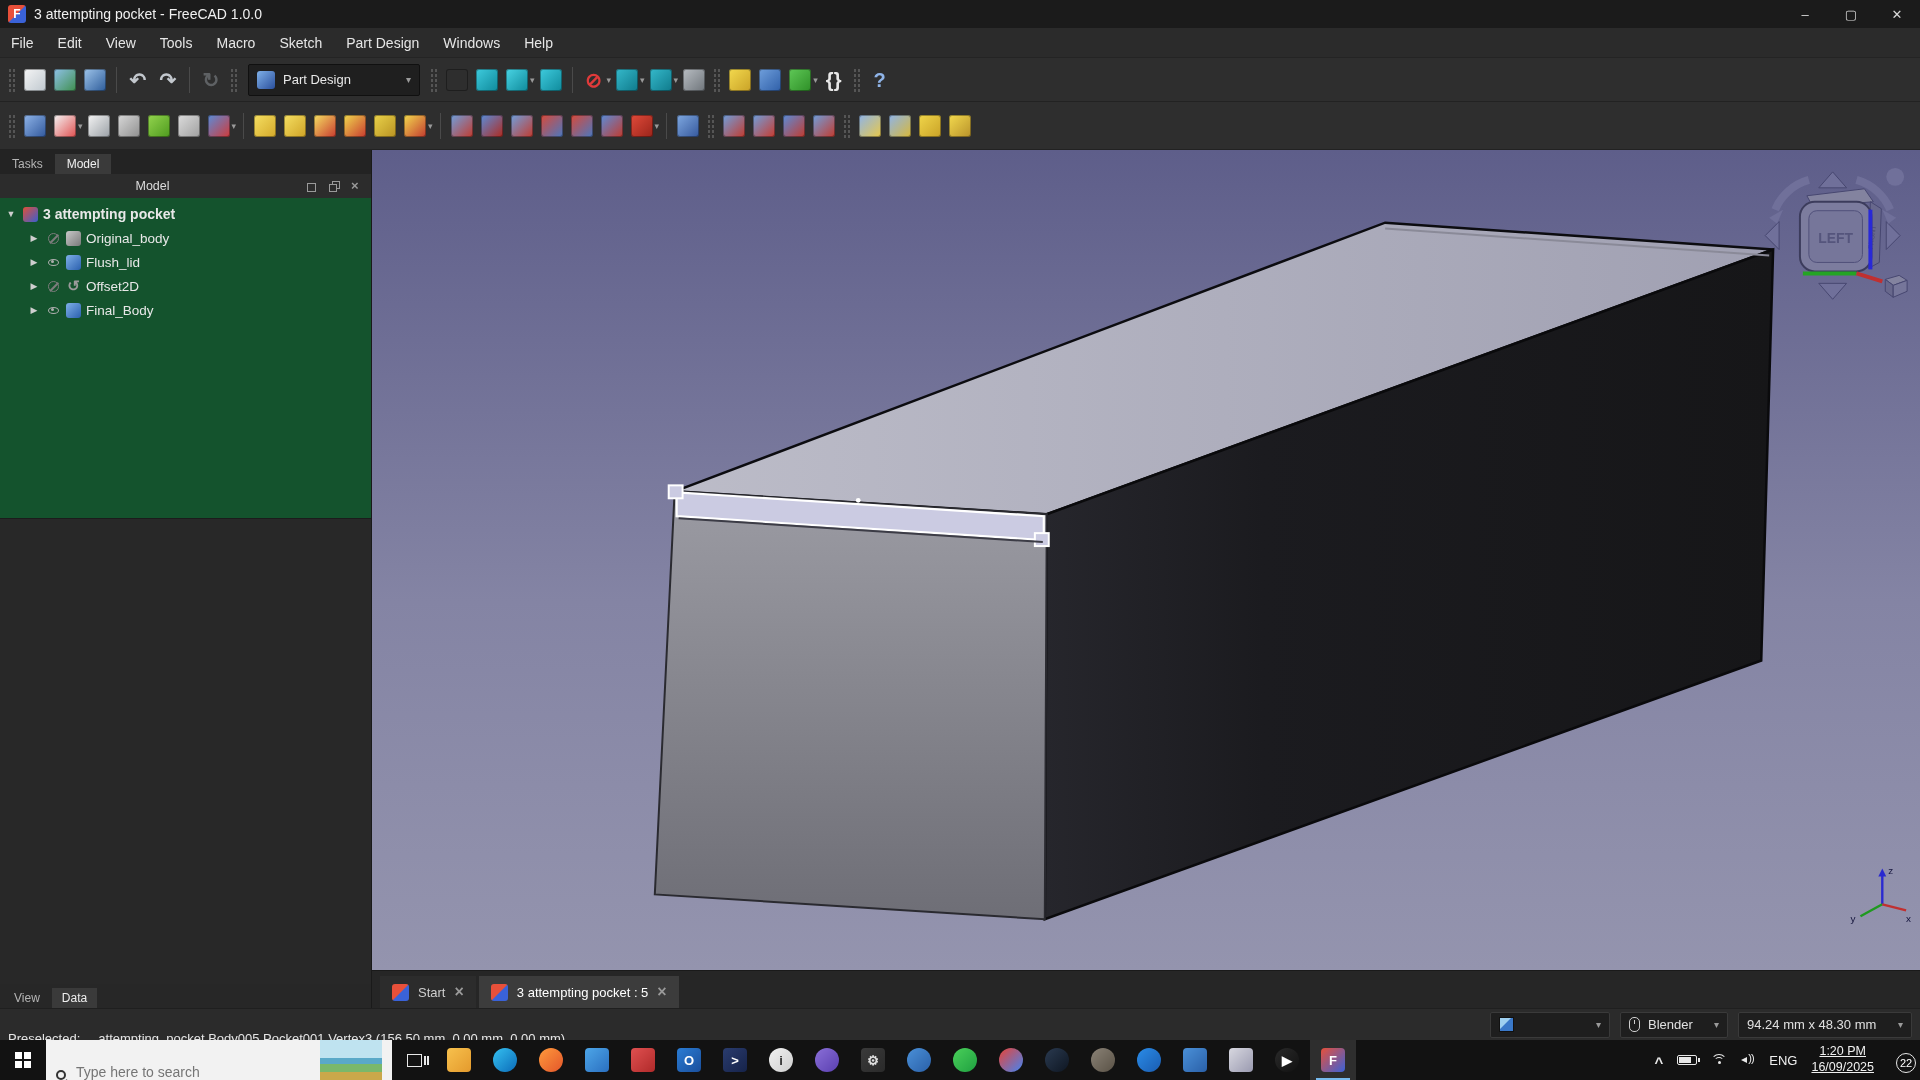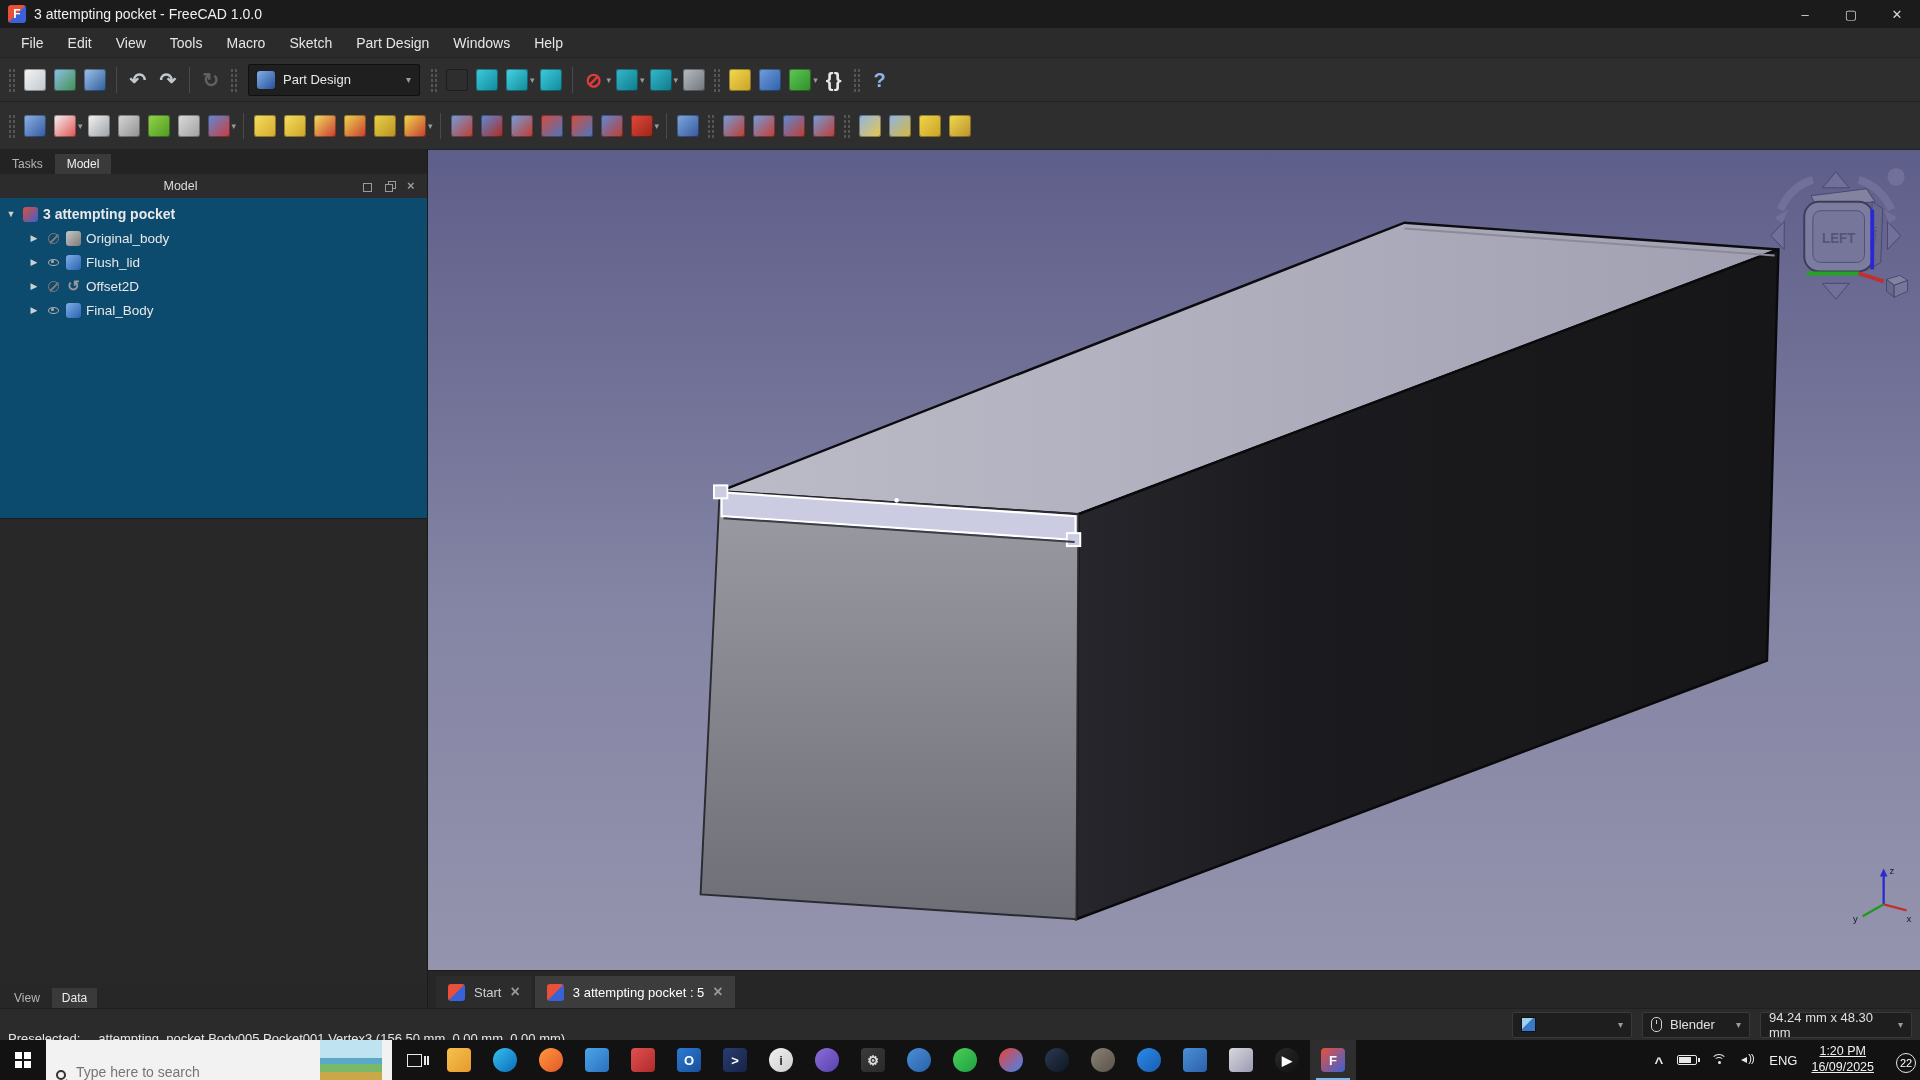--- a/index.html
+++ b/index.html
@@ -10,21 +10,21 @@
   
   .titlebar { height:28px; background:#1b1b1b; display:flex; align-items:center; padding-left:8px; flex:0 0 auto; }
   .fc-logo { width:18px; height:18px; border-radius:3px; margin-right:8px;
     background:linear-gradient(135deg,#e8503a 0 48%,#3a62d8 52% 100%); display:flex;align-items:center;justify-content:center;
     color:#fff; font-weight:bold; font-size:12px; }
   .title-text { font-size:14px; color:#f0f0f0; }
   .win-ctrls { margin-left:auto; display:flex; height:28px; }
   .win-btn { width:46px; display:flex; align-items:center; justify-content:center; color:#d8d8d8; font-size:13px; }
 
   
-  .menubar { height:30px; background:#2b2b2b; display:flex; align-items:center; padding-left:10px; gap:2px; flex:0 0 auto; border-bottom:1px solid #242424;}
+  .menubar { height:30px; background:#2b2b2b; display:flex; align-items:center; gap:2px; flex:0 0 auto; border-bottom:1px solid #242424;}
   .menu-item { padding:4px 11px; color:#e6e6e6; font-size:14px; }
 
   
   .toolbar { background:#2e2e2e; display:flex; align-items:center; padding:0 4px; flex:0 0 auto; border-bottom:1px solid #222; }
   .tb1 { height:44px; } .tb2 { height:48px; }
   .grip { width:8px; height:24px; margin:0 4px;
     background:radial-gradient(#555 1px, transparent 1.2px); background-size:4px 5px; }
   .tsep { width:1px; height:26px; background:#4a4a4a; margin:0 6px; }
   .tbtn { width:30px; height:30px; display:flex; align-items:center; justify-content:center; border-radius:3px; position:relative; }
   .tbtn .chip { width:22px; height:22px; border-radius:3px; background:linear-gradient(135deg,var(--c1,#888),var(--c2,var(--c1,#888))); box-shadow:inset 0 0 0 1px rgba(0,0,0,.35); }
@@ -34,21 +34,21 @@
   .wb-combo { display:flex; align-items:center; gap:8px; background:#1f1f1f; border:1px solid #101010; border-radius:2px;
     height:32px; width:172px; padding:0 8px; margin:0 6px; }
   .wb-icon { width:18px; height:18px; border-radius:3px; background:linear-gradient(135deg,#7fb0e8,#2a4f9c); }
   .wb-label { flex:1; font-size:13px; color:#e8e8e8; }
   .wb-caret { color:#9a9a9a; font-size:10px; }
 
   
   .main { flex:1 1 auto; display:flex; min-height:0; }
 
   
-  .dock { width:428px; flex:0 0 auto; background:#0c4a6e; display:flex; flex-direction:column; border-right:1px solid #1a1a1a; }
+  .dock { width:372px; flex:0 0 auto; background:#14532d; display:flex; flex-direction:column; border-right:1px solid #1a1a1a; }
   .dock-tabs { display:flex; height:24px; background:#232323; align-items:flex-end; }
   .dock-tab { padding:3px 12px; font-size:12px; color:#b5b5b5; background:#232323; }
   .dock-tab.active { background:#3a3a3a; color:#f0f0f0; }
   .dock-header { height:24px; display:flex; align-items:center; background:#2c2c2c; padding:0 6px; }
   .dock-header-title { flex:1; text-align:center; font-size:12.5px; color:#dcdcdc; }
   .hdr-ico { width:14px; height:12px; margin-left:8px; position:relative; }
   .hdr-sq { display:inline-block; width:9px; height:9px; border:1px solid #9a9a9a; }
   .hdr-sq2 { display:inline-block; width:8px; height:8px; border:1px solid #9a9a9a; box-shadow:3px -3px 0 -1px #2c2c2c, 3px -3px 0 0 #9a9a9a; margin-top:3px; }
   .hdr-x { color:#9a9a9a; font-size:13px; font-weight:bold; line-height:12px; }
   .tree { padding:4px 0 6px 4px; }
@@ -84,21 +84,21 @@
 
   
   .statusbar { height:32px; background:#2b2b2b; border-top:1px solid #1f1f1f; display:flex; align-items:center; padding:0 8px; flex:0 0 auto; }
   .status-text { font-size:13px; color:#e5e5e5;margin-top:28px; }
   .status-right { margin-left:auto; display:flex; gap:10px; align-items:center; }
   .st-combo { height:26px; background:#1e1e1e; border:1px solid #3a3a3a; border-radius:2px; display:flex; align-items:center; gap:8px; padding:0 8px; color:#e0e0e0; }
   .st-combo .caret { color:#9a9a9a; font-size:10px; }
   .style-chip { width:15px; height:15px; background:linear-gradient(135deg,#9fd0f0 0 40%,#3a78c8 45% 100%); border:1px solid #111; }
   .mouse-ico { width:11px; height:15px; border:1.5px solid #cfcfcf; border-radius:5px; position:relative; }
   .mouse-ico::after { content:""; position:absolute; left:3.6px; top:2px; width:1.6px; height:4px; background:#cfcfcf; }
-  .w110 { width:120px; } .w105 { width:108px; } .w150 { width:152px; }
+  .w110 { width:120px; } .w105 { width:108px; } .w150 { width:174px; }
   .st-spacer { flex:1; }
 
   
   .taskbar { height:40px; background:#121212; display:flex; align-items:stretch; flex:0 0 auto; }
   .tb-start { width:46px; display:flex; align-items:center; justify-content:center; }
   .win-logo { width:16px; height:16px; display:grid; grid-template-columns:7px 7px; grid-template-rows:7px 7px; gap:2px; }
   .win-logo span { background:#fff; }
   .searchbox { width:346px; background:#f2f2f2; display:flex; align-items:flex-end; padding:0 10px; gap:10px; position:relative; }
   .mag { width:10px; height:10px; border:2px solid #333; border-radius:50%; position:relative; flex:0 0 auto;}
   .mag::after { content:""; position:absolute; width:6px; height:2px; background:#333; transform:rotate(45deg); left:7px; top:9px; }

